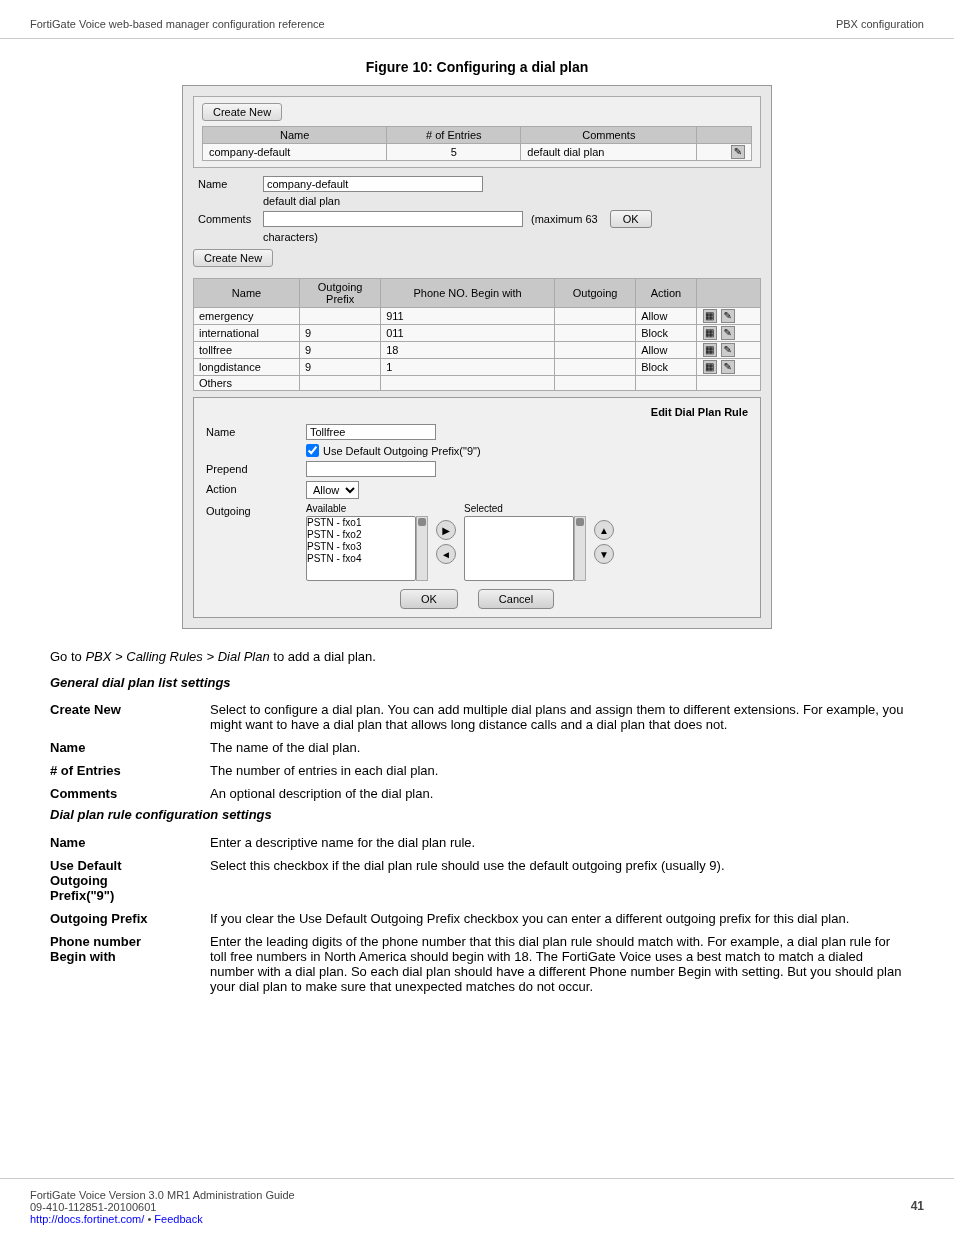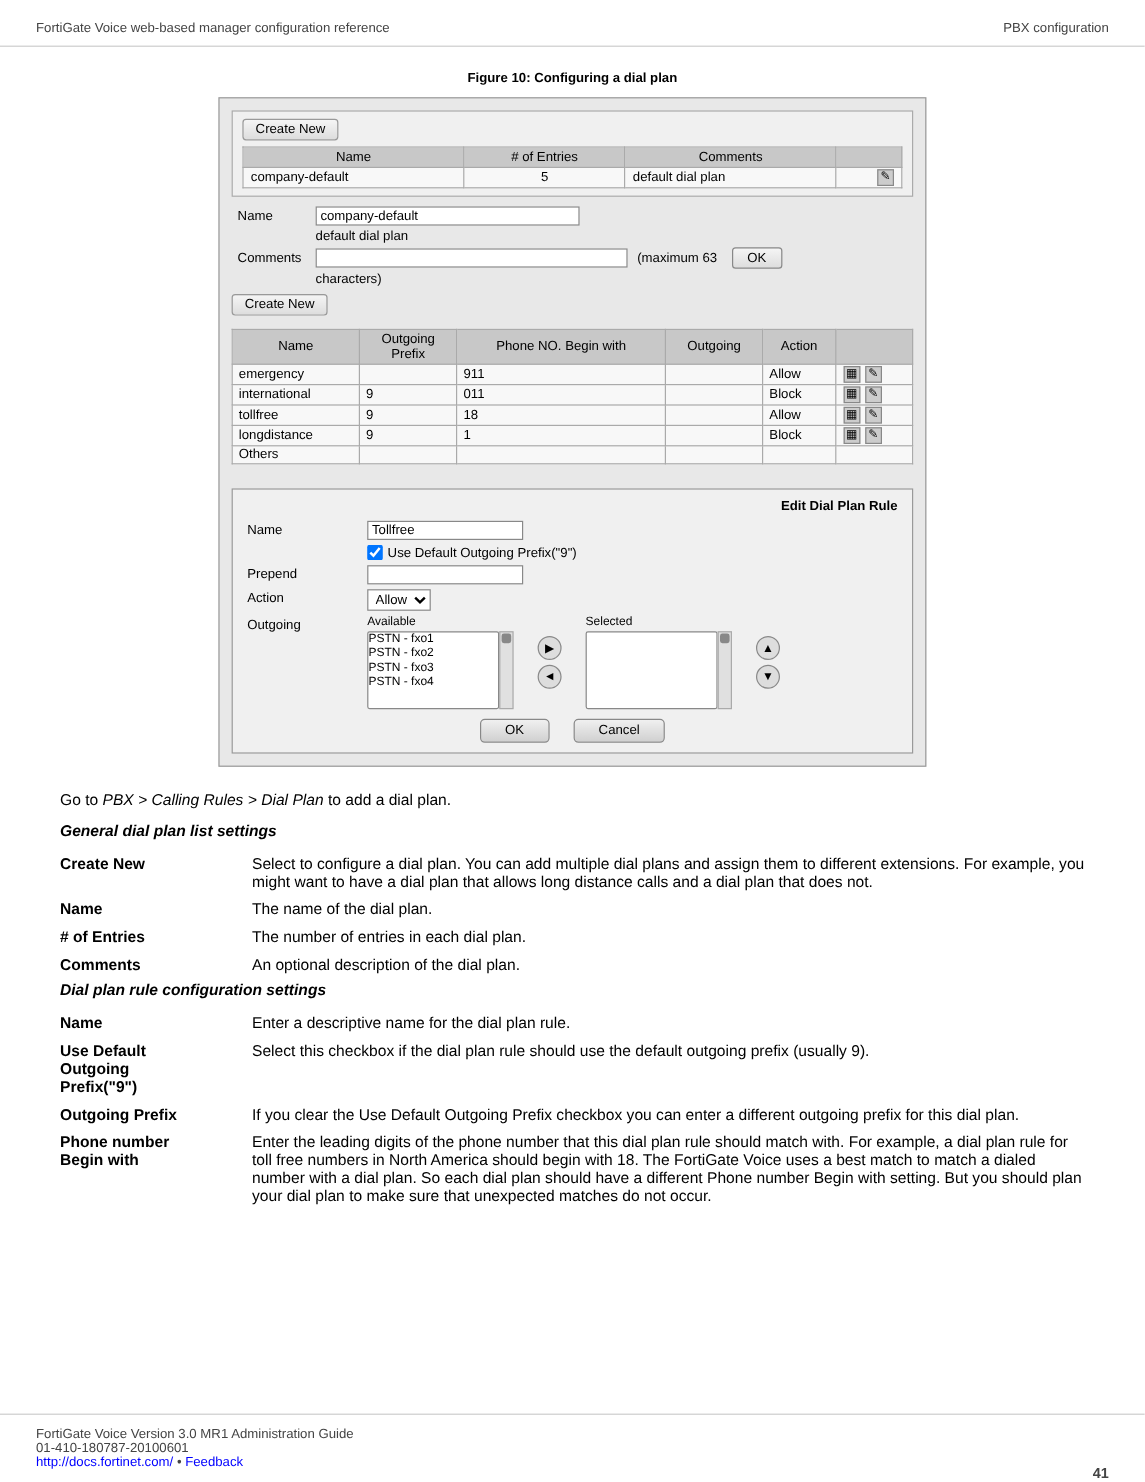--- a/index.html
+++ b/index.html
@@ -24,28 +24,28 @@
       position: absolute;
       bottom: 0;
       left: 0;
       right: 0;
       padding: 10px 30px;
       border-top: 1px solid #ccc;
       font-size: 11px;
       color: #444;
     }
     .page-footer a { color: #00f; text-decoration: none; }
-    .page-footer .page-number { position: absolute; right: 30px; bottom: 0; font-size: 12px; font-weight: bold; }
+    .page-footer .page-number { position: absolute; right: 30px; bottom: 22px; font-size: 12px; font-weight: bold; }
 
     .main-content {
       padding: 20px 50px;
     }
 
     .figure-title {
-      font-size: 11px;
+      font-size: 14px;
       font-weight: bold;
       text-align: center;
       margin-bottom: 10px;
     }
 
     
     .screenshot-box {
       border: 1px solid #999;
       background: #e8e8e8;
       padding: 10px;
@@ -203,21 +203,21 @@
       background: #fff;
     }
     .checkbox-label {
       display: flex;
       align-items: center;
       gap: 4px;
       font-size: 11px;
     }
     .listbox-area {
       display: flex;
-      gap: 20px;
+      gap: 8px;
       align-items: center;
     }
     .listbox {
       border: 1px solid #888;
       background: #fff;
       width: 110px;
       height: 65px;
       font-size: 10px;
       overflow-y: auto;
     }
@@ -439,21 +439,21 @@
             <td></td>
             <td></td>
             <td></td>
             <td></td>
             <td></td>
           </tr>
         </tbody>
       </table>
     </div>
 
-    <div class="edit-panel" style="margin-top:20px;">
+    <div class="edit-panel" style="margin-top:6px;">
       <div class="edit-panel-title">Edit Dial Plan Rule</div>
 
       <div class="ep-row">
         <span class="ep-label">Name</span>
         <span class="ep-value">
           <input class="ep-input" type="text" value="Tollfree" style="">
         </span>
       </div>
 
       <div class="ep-row">
@@ -578,21 +578,21 @@
       </tr>
     </tbody>
       </table>
   </div>
 
 </div>
 
 <div class="page-footer">
   <div>FortiGate Voice Version 3.0 MR1 Administration Guide</div>
   <div>
-    <span>01-410-180787-20100601</span>
+    <span>09-410-112851-20100601</span>
   </div>
   <div>
     <a href="#">http://docs.fortinet.com/</a>
     <span> • </span>
     <a href="#">Feedback</a>
   </div>
   <span class="page-number">41</span>
 </div>
 
 </body></html>

